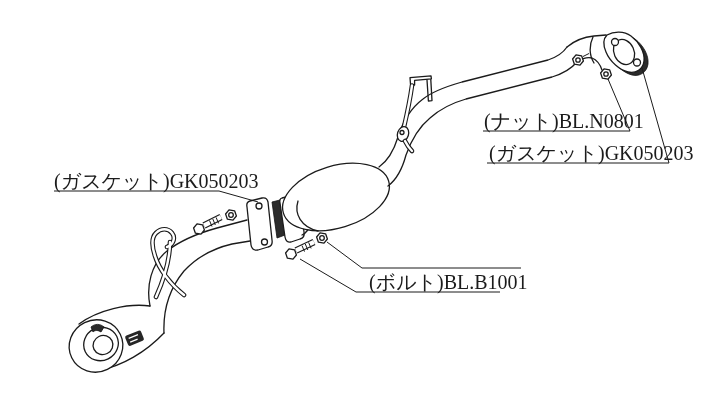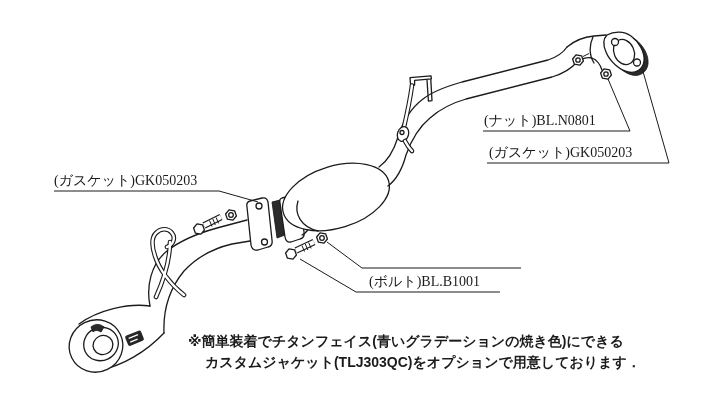--- a/index.html
+++ b/index.html
@@ -18,21 +18,21 @@
   .rodB { stroke:var(--ink); stroke-width:4.6; fill:none; stroke-linecap:round; }
   .rodW { stroke:#ffffff; stroke-width:2.4; fill:none; stroke-linecap:round; }
   .shB  { stroke:var(--ink); stroke-width:6.6; fill:none; stroke-linecap:butt; }
   .shW  { stroke:#ffffff; stroke-width:4.2; fill:none; stroke-linecap:butt; }
   .tick { stroke:var(--ink); stroke-width:1; fill:none; }
   .wtick{ stroke:#ffffff; stroke-width:1.2; fill:none; }
   
   .plabel {
     position:absolute; white-space:nowrap; color:var(--ink);
     font-family:"Liberation Serif","DejaVu Serif",serif;
-    font-size:14px; line-height:18px;
+    font-size:20px; line-height:18px;
   }
   
   #footnote {
     position:absolute; left:188px; top:331px; color:var(--ink);
     font-family:"Liberation Sans","DejaVu Sans",sans-serif;
     font-size:14px; font-weight:700; line-height:21px; white-space:nowrap;
   }
   #footnote .l2 { display:block; padding-left:17px; }
 </style>
 </head>
@@ -153,18 +153,14 @@
       <path class="thin" d="M 521,268 L 362,268 L 327,242"></path>
       <path class="thin" d="M 500,292 L 356,292 L 300,259"></path>
     </g>
   </svg>
 
   <div class="plabel" style="left:54px; top:172px;">(ガスケット)GK050203</div>
   <div class="plabel" style="left:484px; top:112px;">(ナット)BL.N0801</div>
   <div class="plabel" style="left:489px; top:144px;">(ガスケット)GK050203</div>
   <div class="plabel" style="left:369px; top:273px;text-align:right;">(ボルト)BL.B1001</div>
 
-  <div id="footnote">
-    <span class="l1">※簡単装着でチタンフェイス(青いグラデーションの焼き色)にできる</span>
-    <span class="l2">カスタムジャケット(TLJ303QC)をオプションで用意しております．</span>
-  </div>
 
 </div>
 
 </body></html>

